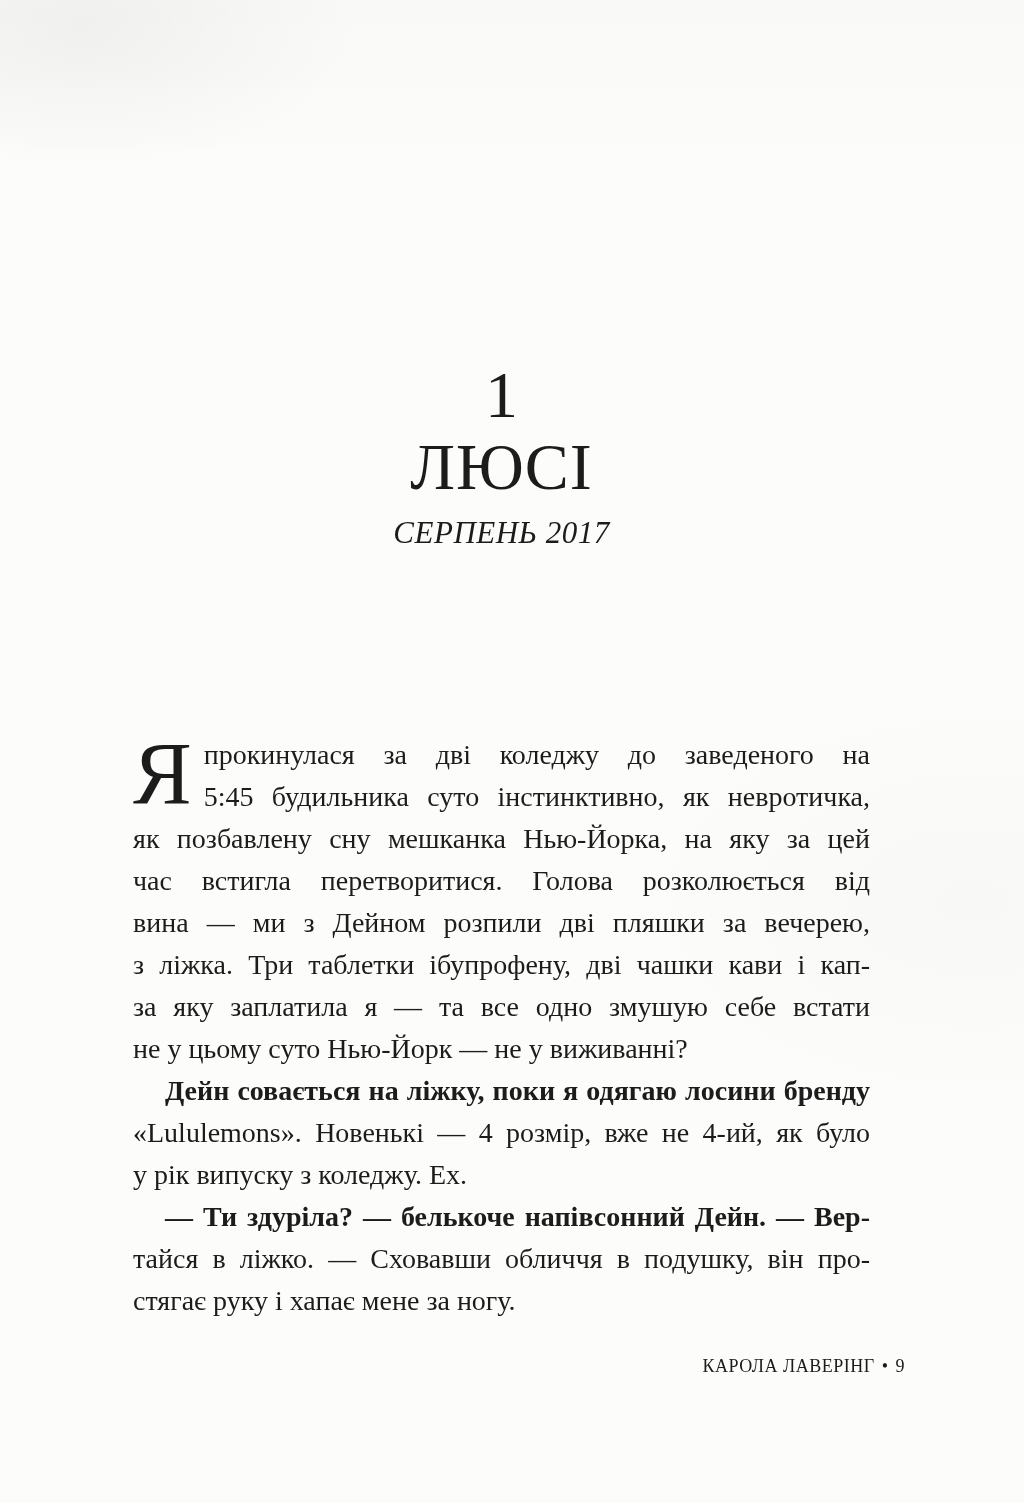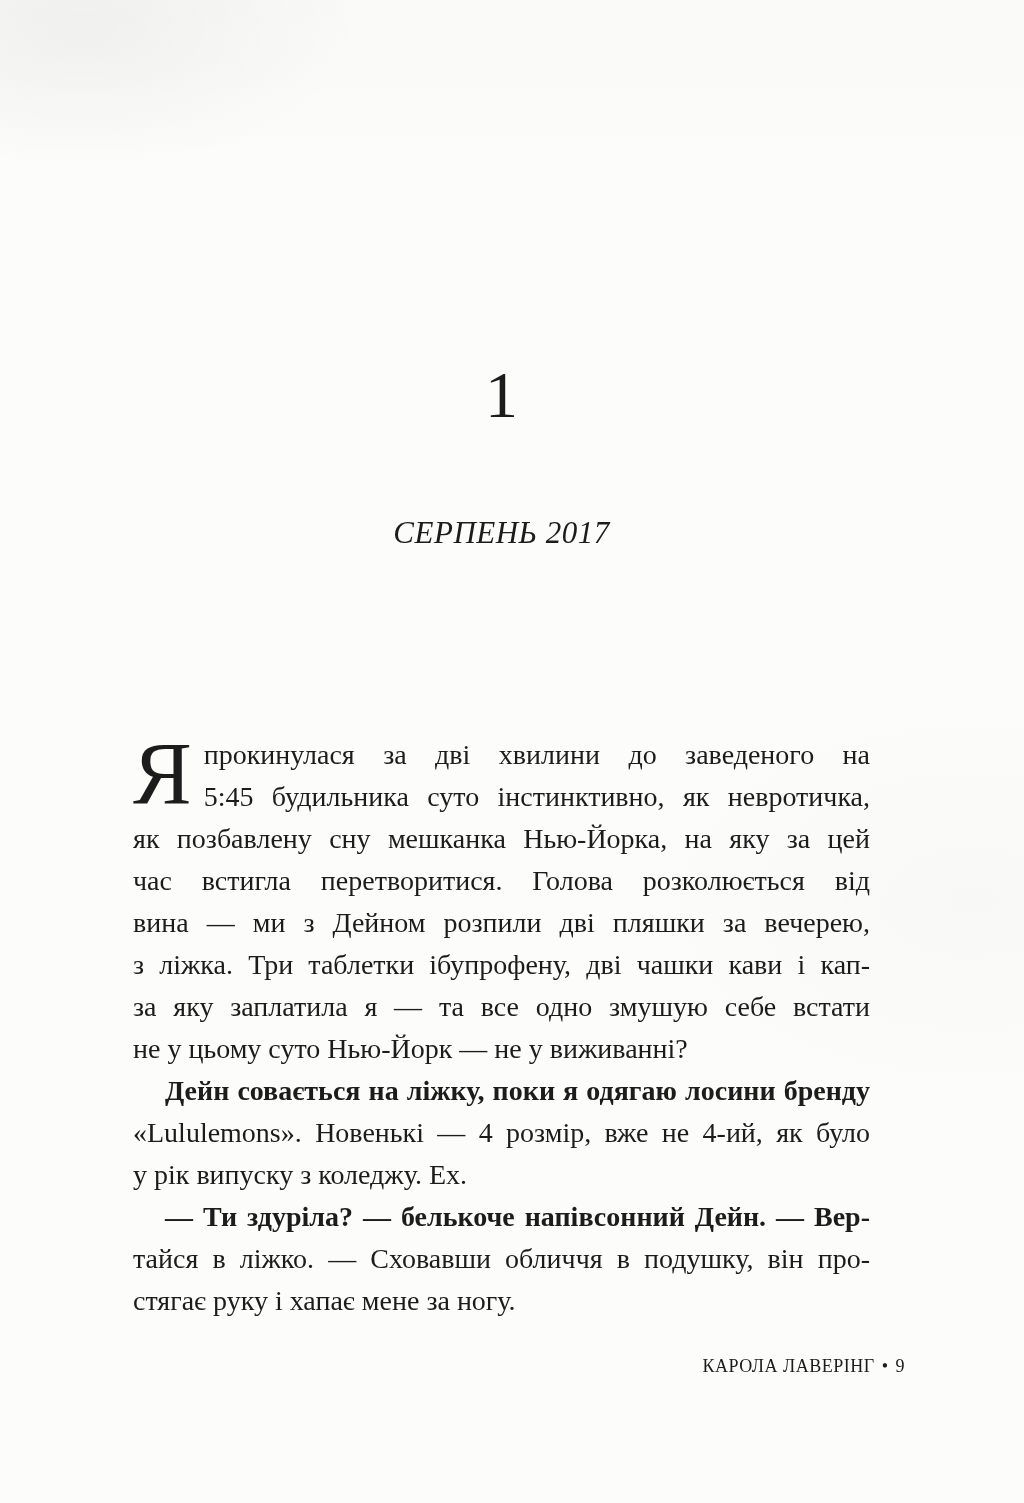--- a/index.html
+++ b/index.html
@@ -107,28 +107,29 @@
     margin: 0 7px;
   }
 </style>
 </head>
 <body>
 
 <div class="page">
 
   <header class="chapter-heading">
     <div class="chapter-number">1</div>
+    <div class="chapter-title">ЛЮСІ</div>
     <div class="chapter-subtitle">СЕРПЕНЬ 2017</div>
   </header>
 
   <main class="body-text">
 
     <section class="para">
       <span class="dropcap">Я</span>
-      <div class="line">прокинулася за дві хвилини до заведеного на</div>
+      <div class="line">прокинулася за дві коледжу до заведеного на</div>
       <div class="line">5:45 будильника суто інстинктивно, як невротичка,</div>
       <div class="line">як позбавлену сну мешканка Нью-Йорка, на яку за цей</div>
       <div class="line">час встигла перетворитися. Голова розколюється від</div>
       <div class="line">вина — ми з Дейном розпили дві пляшки за вечерею,</div>
       <div class="line">з ліжка. Три таблетки ібупрофену, дві чашки кави і кап-</div>
       <div class="line">за яку заплатила я — та все одно змушую себе встати</div>
       <div class="line last">не у цьому суто Нью-Йорк — не у виживанні?</div>
     </section>
 
     <section class="para">

